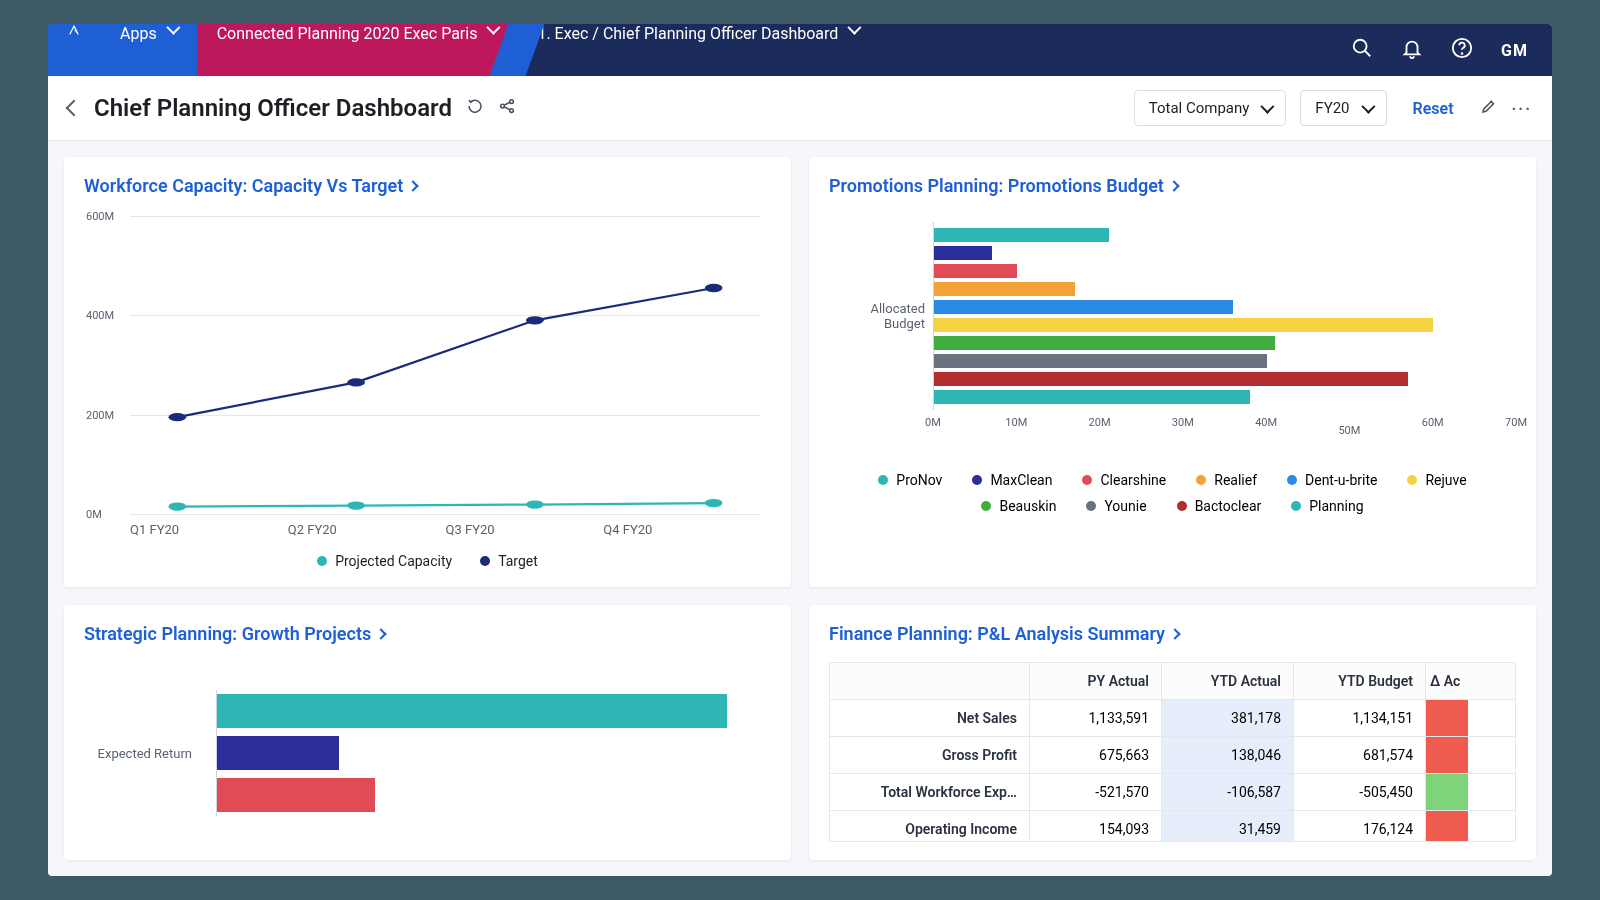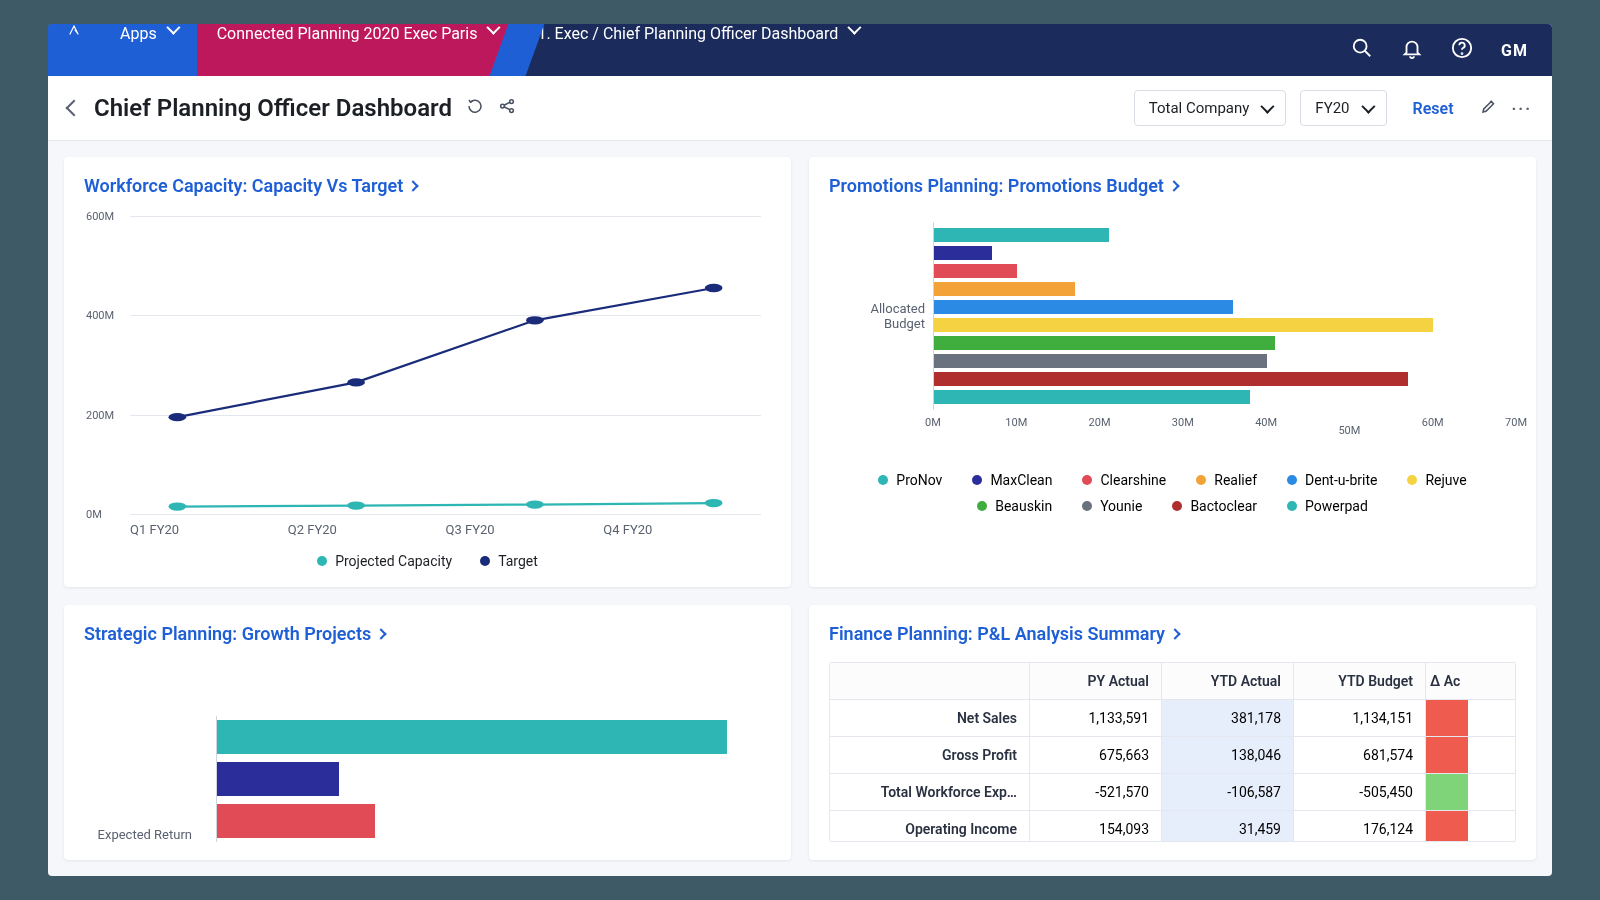--- a/index.html
+++ b/index.html
@@ -129,21 +129,21 @@
   .pb-chart { flex:1; display:flex; flex-direction:column; margin-top:26px; }
   .pb-row { display:flex; align-items:center; }
   .pb-ylab { width:104px; font-size:13px; color:#5a6270; text-align:right; padding-right:8px; }
   .pb-bars { flex:1; display:flex; flex-direction:column; gap:4px; border-left:1px solid #cfd5df; padding:6px 0; position:relative; }
   .pb-bar { height:14px; }
   .pb-xaxis { display:flex; margin-left:104px; margin-top:6px; position:relative; height:40px; }
   .pb-tick { position:absolute; font-size:11px; color:#5a6270; transform:translateX(-50%); }
   .pb-legend { display:flex; flex-wrap:wrap; gap:10px 30px; justify-content:center; margin-top:16px; font-size:14px; }
 
   
-  .gp-plot { flex:1; display:flex; align-items:flex-end; margin-top:20px;gap:16px; }
+  .gp-plot { flex:1; display:flex; align-items:center; margin-top:20px;gap:16px; }
   .gp-ylab { width:116px; font-size:13px; color:#5a6270; text-align:right; padding-right:8px; }
   .gp-bars { flex:1; display:flex; flex-direction:column; gap:8px; border-left:1px solid #cfd5df; padding:4px 0; }
   .gp-bar { height:34px; }
 
   
   .ft { margin-top:18px; border:1px solid #e4e8ee; border-radius:2px; overflow:hidden; }
   .ft-row { display:flex; border-bottom:1px solid #e4e8ee; font-size:14px; }
   .ft-row.head { background:#fcfcfd; font-weight:600; color:#2a3140; }
   .ft-cell { padding:10px 12px; border-right:1px solid #e4e8ee; text-align:right; }
   .ft-c0 { width:200px; font-weight:600; color:#2a3140; white-space:nowrap; overflow:hidden; text-overflow:ellipsis; }
@@ -340,21 +340,21 @@
             <div class="lg">
               <span class="swatch-dot" style="background:#6a7280"></span>
               <span>Younie</span>
             </div>
             <div class="lg">
               <span class="swatch-dot" style="background:#b02e2e"></span>
               <span>Bactoclear</span>
             </div>
             <div class="lg">
               <span class="swatch-dot" style="background:#2db6b3"></span>
-              <span>Powerpad</span>
+              <span>Planning</span>
             </div>
           </div>
       </div>
     </div>
 
     <div class="card">
       <div class="card-title">
         <span>Strategic Planning: Growth Projects</span>
         <span class="tchev"></span>
       </div>

